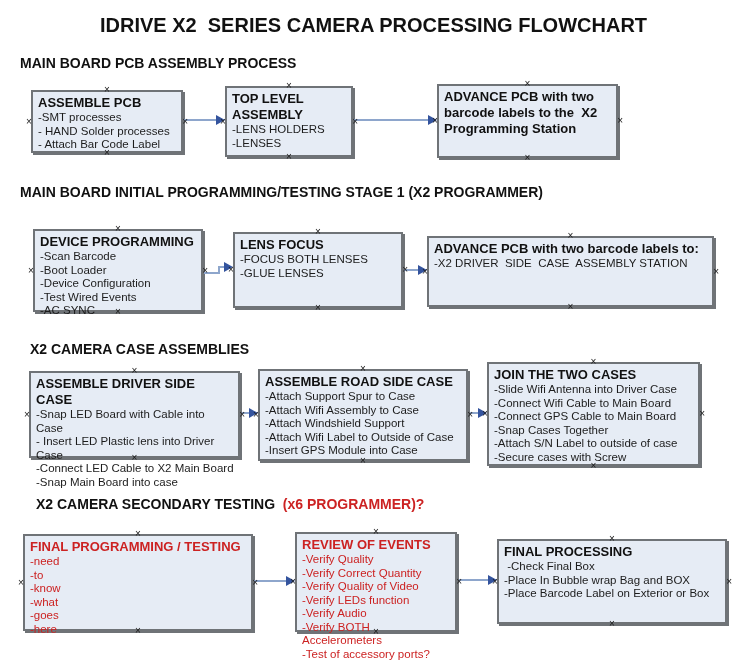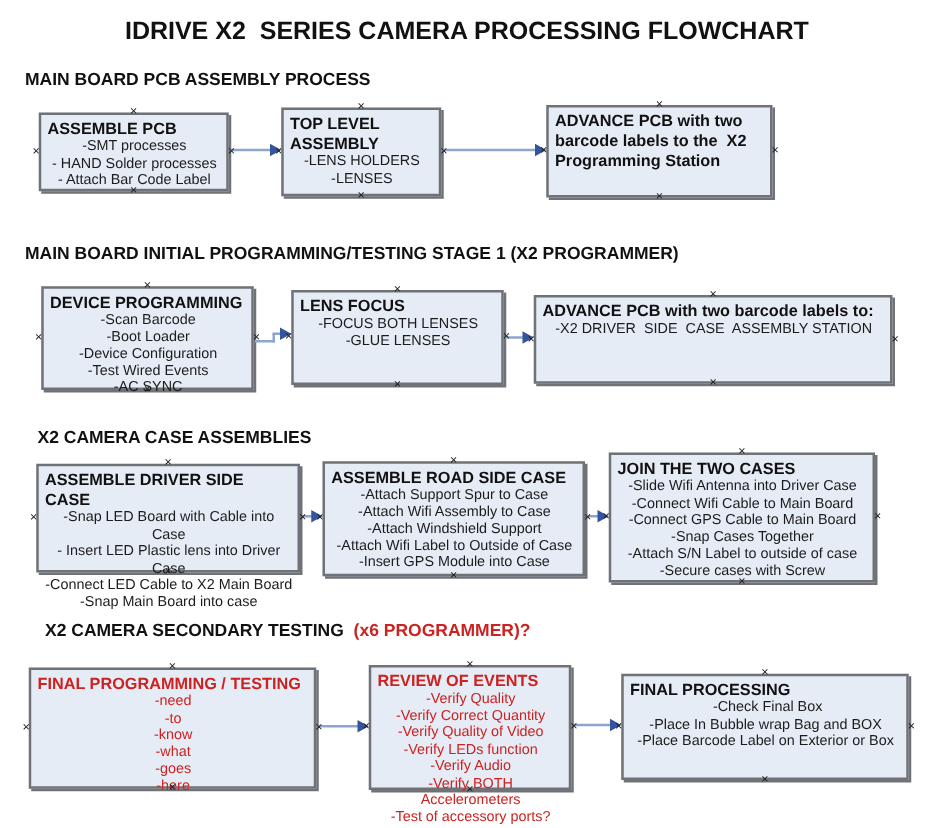--- a/index.html
+++ b/index.html
@@ -8,21 +8,21 @@
 
   .main-title{position:absolute;left:0;top:14px;width:747px;text-align:center;
     font-size:20px;font-weight:bold;color:#111;letter-spacing:0px;white-space:pre;}
 
   .sec-h{position:absolute;font-size:14px;font-weight:bold;color:#111;white-space:pre;}
   .sec-h .red{color:#cc2222;}
 
   .fbox{position:absolute;background:#e6ecf5;border:2px solid #6f7377;
     box-shadow:2px 2px 0 #6f7377;padding:3px 4px 2px 5px;box-sizing:border-box;}
   .bt{font-size:13px;font-weight:bold;color:#111;line-height:16px;white-space:pre-wrap;}
-  .bi{font-size:11.5px;color:#1c1c1c;line-height:13.5px;white-space:pre-wrap;text-align:center;}
+  .bi{font-size:11.5px;color:#1c1c1c;line-height:13.5px;white-space:pre-wrap;}
   .red-box .bt,.red-box .bi{color:#cc2222;}
 
   .hndl{position:absolute;font-size:10px;line-height:10px;color:#1a1a1a;z-index:5;}
   .h-t{top:-7px;left:50%;transform:translateX(-50%);}
   .h-b{bottom:-7px;left:50%;transform:translateX(-50%);}
   .h-l{left:-7px;top:50%;transform:translateY(-50%);}
   .h-r{right:-7px;top:50%;transform:translateY(-50%);}
 
   .cl{position:absolute;height:2px;background:#8ea6cc;}
   .cv{position:absolute;width:2px;background:#8ea6cc;}
@@ -30,21 +30,21 @@
       border-bottom:5px solid transparent;border-left:9px solid #34549e;}
 </style>
 </head>
 <body>
 
 <div class="stage">
 
   <div class="main-title">IDRIVE X2  SERIES CAMERA PROCESSING FLOWCHART</div>
 
   <div class="sec-h" style="left:20px;top:55px"><span>MAIN BOARD PCB ASSEMBLY PROCESS</span><span class="red"></span></div>
-  <div class="sec-h" style="left:20px;top:194px"><span>MAIN BOARD INITIAL PROGRAMMING/TESTING STAGE 1 (X2 PROGRAMMER)</span><span class="red"></span></div>
+  <div class="sec-h" style="left:20px;top:184px"><span>MAIN BOARD INITIAL PROGRAMMING/TESTING STAGE 1 (X2 PROGRAMMER)</span><span class="red"></span></div>
   <div class="sec-h" style="left:30px;top:341px"><span>X2 CAMERA CASE ASSEMBLIES</span><span class="red"></span></div>
   <div class="sec-h" style="left:36px;top:496px"><span>X2 CAMERA SECONDARY TESTING </span><span class="red"> (x6 PROGRAMMER)?</span></div>
 
   <div class="fbox" style="left:31px;top:90px;width:152px;height:63px">
     <div class="bt">ASSEMBLE PCB</div>
     <div class="bi">-SMT processes</div>
     <div class="bi">- HAND Solder processes</div>
     <div class="bi">- Attach Bar Code Label</div>
   <span class="hndl h-t">×</span>
       <span class="hndl h-b">×</span>

